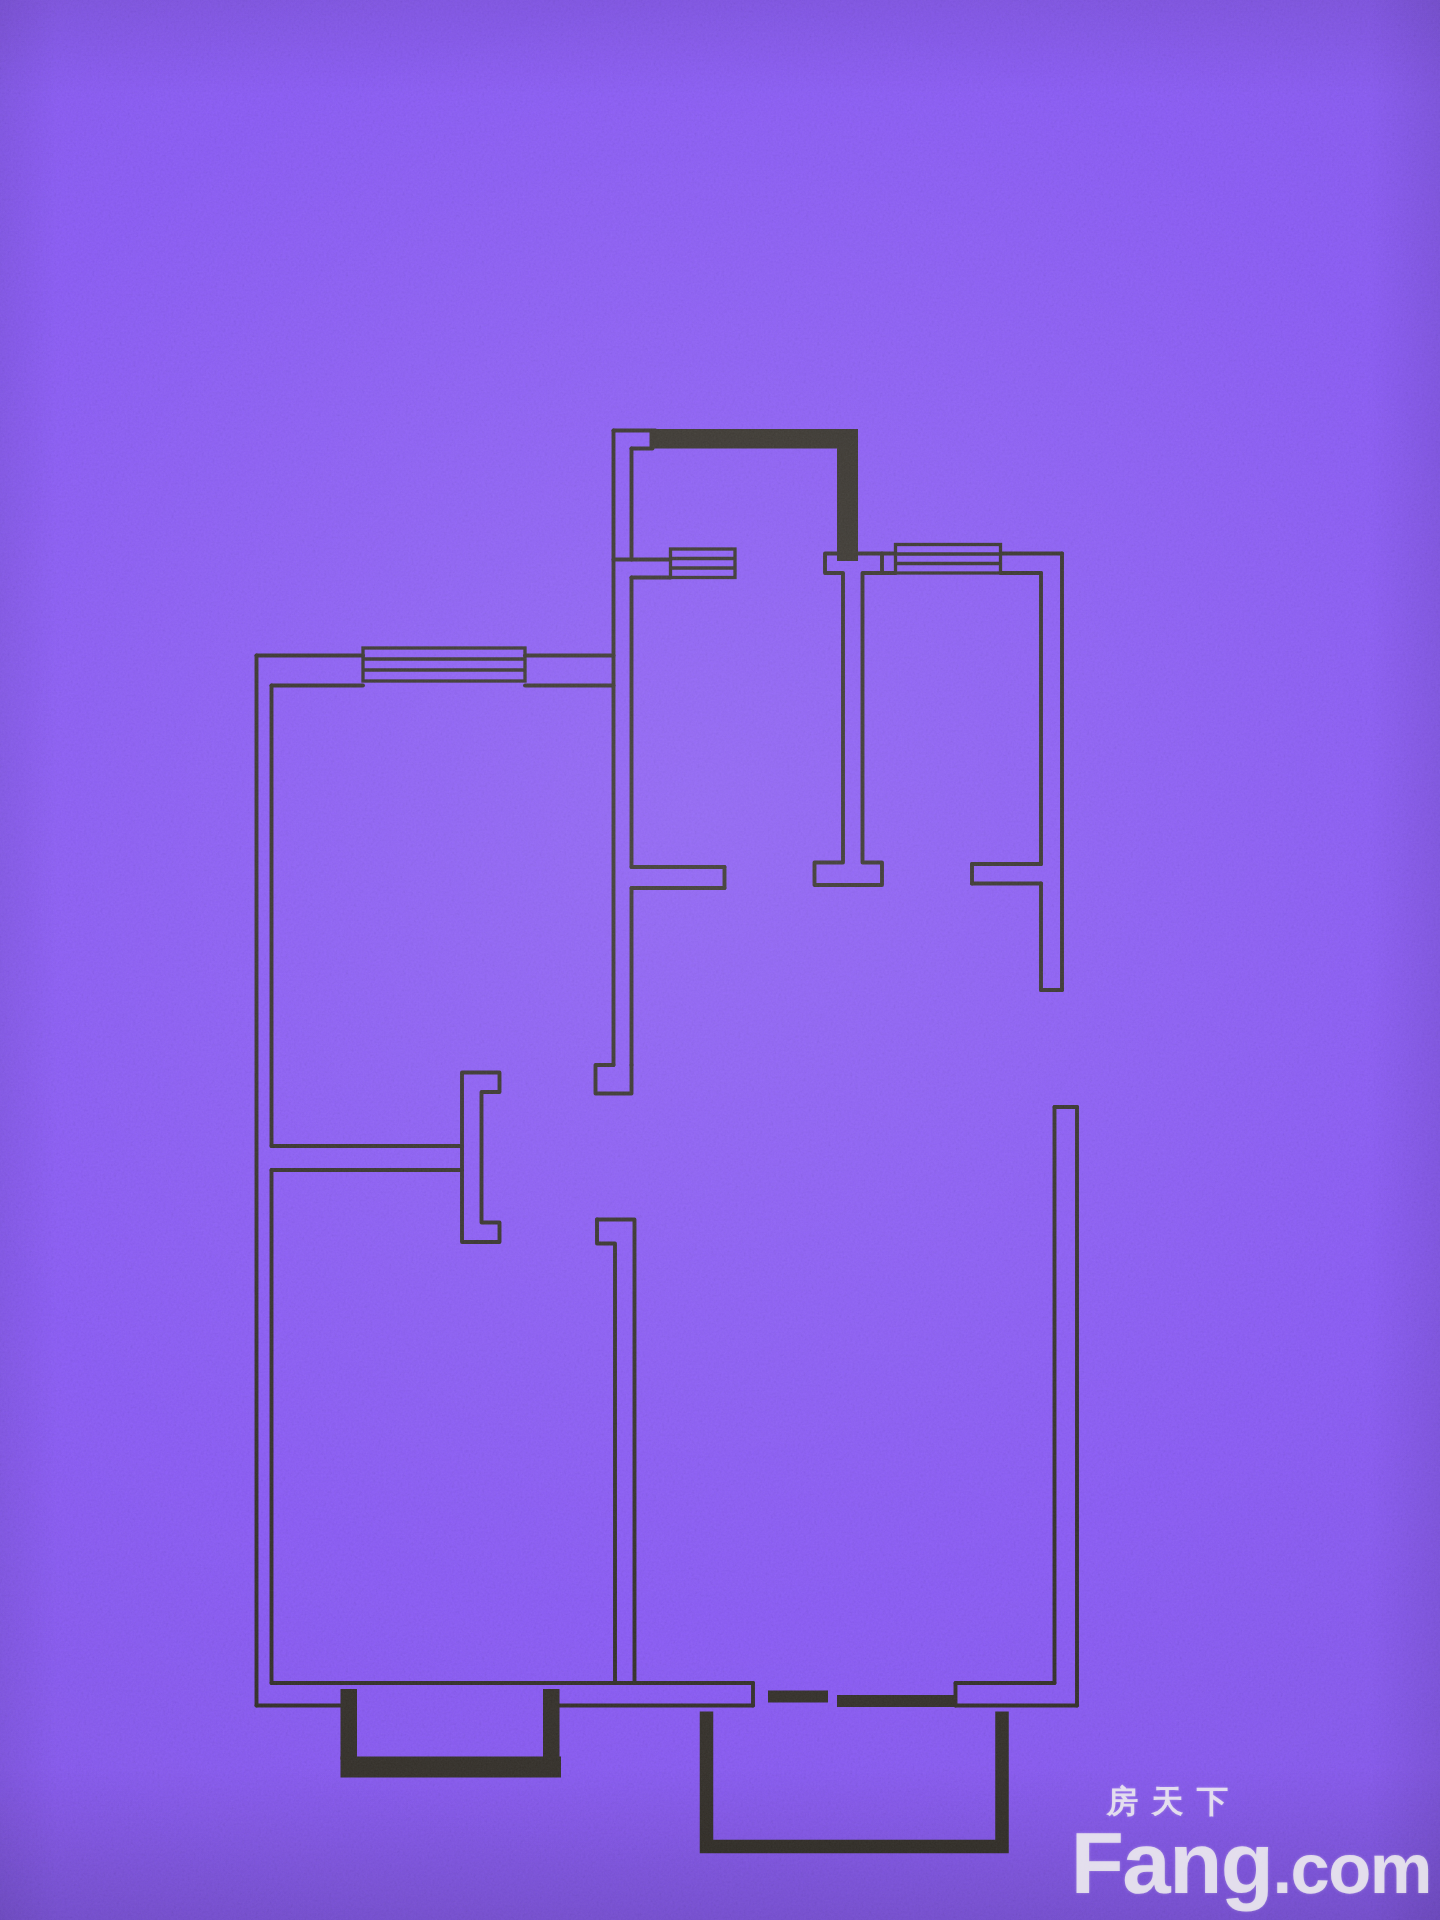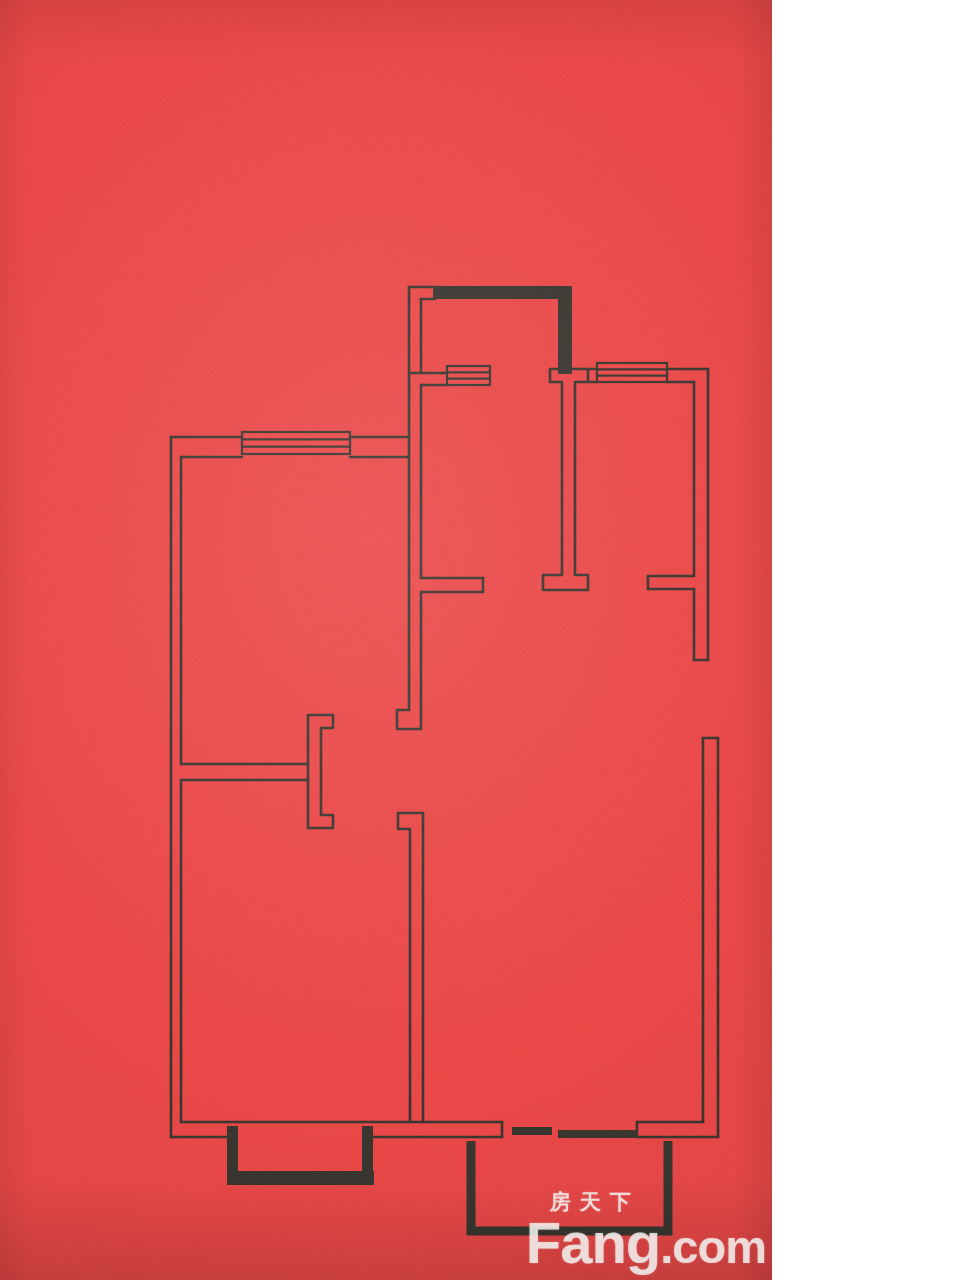--- a/index.html
+++ b/index.html
@@ -1,17 +1,17 @@
 <!DOCTYPE html>
 <html><head>
 <meta charset="utf-8">
 <style>
   html,body{margin:0;padding:0;}
   body{width:960px;height:1280px;overflow:hidden;font-family:"Liberation Sans",sans-serif;}
-  .photo{position:relative;width:772px;height:1280px;background:#ef4444;overflow:hidden;}
+  .photo{position:relative;width:960px;height:1280px;background:#8b5cf6;overflow:hidden;}
   .plan-svg{position:absolute;left:0;top:0;filter:blur(0.35px);}
   .grain{position:absolute;left:0;top:0;mix-blend-mode:multiply;opacity:.17;pointer-events:none;}
   .grain2{position:absolute;left:0;top:0;mix-blend-mode:screen;opacity:.07;pointer-events:none;}
   .vignette{position:absolute;left:0;top:0;width:100%;height:100%;pointer-events:none;
     background:
       radial-gradient(130% 95% at 48% 42%, rgba(255,255,255,0.10) 0%, rgba(255,255,255,0.0) 45%, rgba(0,0,0,0.07) 88%, rgba(0,0,0,0.14) 100%),
       linear-gradient(180deg, rgba(0,0,0,0.07) 0%, rgba(0,0,0,0) 5%, rgba(0,0,0,0) 92%, rgba(0,0,0,0.12) 100%),
       linear-gradient(90deg, rgba(0,0,0,0.06) 0%, rgba(0,0,0,0) 4%, rgba(0,0,0,0) 95%, rgba(0,0,0,0.08) 100%);
   }
   .watermark{position:absolute;right:6px;bottom:8px;color:rgba(242,242,239,0.82);

